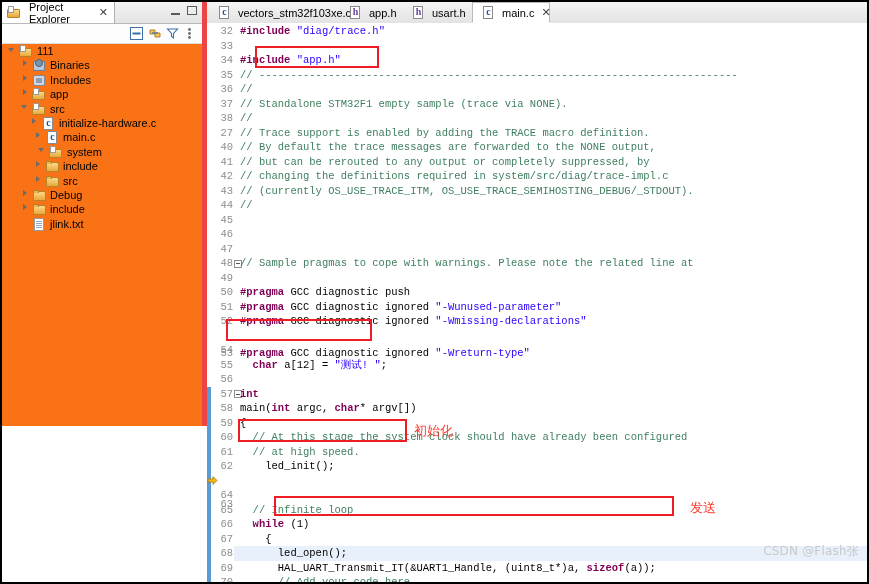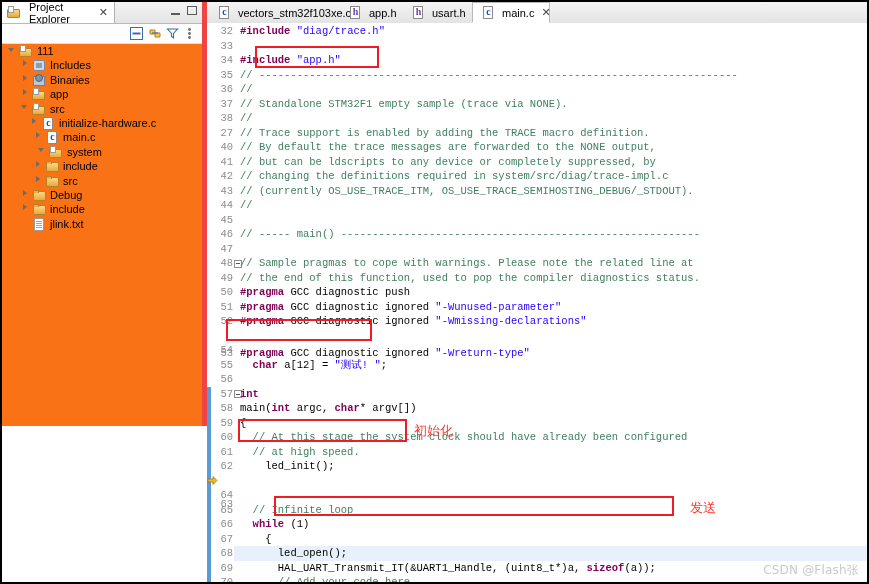--- a/index.html
+++ b/index.html
@@ -176,21 +176,21 @@
   }
   .curarrow{
     position:absolute;left:0;width:11px;height:11px;
   }
 
   
   .redbox{position:absolute;border:2px solid #ee1c25;box-sizing:border-box;background:transparent;}
   .redtext{position:absolute;color:#ff3b30;font-family:Liberation Mono, monospace;font-size:13px;font-weight:400;white-space:nowrap;}
 
   #watermark{
-    position:absolute;right:8px;bottom:3px;
+    position:absolute;right:8px;bottom:22px;
     color:#c9c9c9;font-size:12px;font-family:"DejaVu Sans",sans-serif;
     letter-spacing:0.2px;
   }
 </style>
 </head>
 <body>
 
 <div id="app">
 
   <div id="explorer">
@@ -236,27 +236,27 @@
     </div>
 
     <div id="tree">
         <div class="row" style="padding-left: 6px;">
           <span class="arrow d"></span>
           <span class="ficon ic-proj"></span>
           <span>111</span>
         </div>
         <div class="row" style="padding-left: 19px;">
           <span class="arrow r"></span>
+          <span class="ficon ic-bin"></span>
+          <span>Binaries</span>
+        </div>
+        <div class="row" style="padding-left: 19px;">
+          <span class="arrow r"></span>
           <span class="ficon ic-inc"></span>
           <span>Includes</span>
-        </div>
-        <div class="row" style="padding-left: 19px;">
-          <span class="arrow r"></span>
-          <span class="ficon ic-bin"></span>
-          <span>Binaries</span>
         </div>
         <div class="row" style="padding-left: 19px;">
           <span class="arrow r"></span>
           <span class="ficon ic-proj"></span>
           <span>app</span>
         </div>
         <div class="row" style="padding-left: 19px;">
           <span class="arrow d"></span>
           <span class="ficon ic-proj"></span>
           <span>src</span>
@@ -329,29 +329,29 @@
       <div id="lines">
           <div class="cl" style="top: 1px;"><span class="ln">32</span><span class="code"><span class="pp">#include </span><span class="str">"diag/trace.h"</span></span></div>
           <div class="cl" style="top: 15.5px;"><span class="ln">33</span><span class="code"></span></div>
           <div class="cl" style="top: 30px;"><span class="ln">34</span><span class="code"><span class="pp">#include </span><span class="str">"app.h"</span></span></div>
           <div class="cl" style="top: 44.5px;"><span class="ln">35</span><span class="code"><span class="cm">// ----------------------------------------------------------------------------</span></span></div>
           <div class="cl" style="top: 59px;"><span class="ln">36</span><span class="code"><span class="cm">//</span></span></div>
           <div class="cl" style="top: 73.5px;"><span class="ln">37</span><span class="code"><span class="cm">// Standalone STM32F1 empty sample (trace via NONE).</span></span></div>
           <div class="cl" style="top: 88px;"><span class="ln">38</span><span class="code"><span class="cm">//</span></span></div>
           <div class="cl" style="top: 102.5px;"><span class="ln">27</span><span class="code"><span class="cm">// Trace support is enabled by adding the TRACE macro definition.</span></span></div>
           <div class="cl" style="top: 117px;"><span class="ln">40</span><span class="code"><span class="cm">// By default the trace messages are forwarded to the NONE output,</span></span></div>
-          <div class="cl" style="top: 131.5px;"><span class="ln">41</span><span class="code"><span class="cm">// but can be ldscripts to any device or completely suppressed, by</span></span></div>
+          <div class="cl" style="top: 131.5px;"><span class="ln">41</span><span class="code"><span class="cm">// but can be rerouted to any output or completely suppressed, by</span></span></div>
           <div class="cl" style="top: 146px;"><span class="ln">42</span><span class="code"><span class="cm">// changing the definitions required in system/src/diag/trace-impl.c</span></span></div>
           <div class="cl" style="top: 160.5px;"><span class="ln">43</span><span class="code"><span class="cm">// (currently OS_USE_TRACE_ITM, OS_USE_TRACE_SEMIHOSTING_DEBUG/_STDOUT).</span></span></div>
           <div class="cl" style="top: 175px;"><span class="ln">44</span><span class="code"><span class="cm">//</span></span></div>
           <div class="cl" style="top: 189.5px;"><span class="ln">45</span><span class="code"></span></div>
-          <div class="cl" style="top: 204px;"><span class="ln">46</span><span class="code"><span class="cm">// ----- main() ---------------------------------------------------------</span></span></div>
+          <div class="cl" style="top: 204px;"><span class="ln">46</span></div>
           <div class="cl" style="top: 218.5px;"><span class="ln">47</span><span class="code"></span></div>
           <div class="cl" style="top: 233px;"><span class="ln">48</span><span class="fold"></span><span class="code"><span class="cm">// Sample pragmas to cope with warnings. Please note the related line at</span></span></div>
-          <div class="cl" style="top: 247.5px;"><span class="ln">49</span><span class="code"><span class="cm">// the end of this function, used to pop the compiler diagnostics status.</span></span></div>
+          <div class="cl" style="top: 247.5px;"><span class="ln">49</span></div>
           <div class="cl" style="top: 262px;"><span class="ln">50</span><span class="code"><span class="pp">#pragma</span><span> GCC diagnostic push</span></span></div>
           <div class="cl" style="top: 276.5px;"><span class="ln">51</span><span class="code"><span class="pp">#pragma</span><span> GCC diagnostic ignored </span><span class="str">"-Wunused-parameter"</span></span></div>
           <div class="cl" style="top: 291px;"><span class="ln">52</span><span class="code"><span class="pp">#pragma</span><span> GCC diagnostic ignored </span><span class="str">"-Wmissing-declarations"</span></span></div>
           <div class="cl" style="top: 323px;"><span class="ln">53</span><span class="code"><span class="pp">#pragma</span><span> GCC diagnostic ignored </span><span class="str">"-Wreturn-type"</span></span></div>
           <div class="cl" style="top: 320px;"><span class="ln">54</span><span class="code"></span></div>
           <div class="cl" style="top: 334.5px;"><span class="ln">55</span><span class="code"><span>  </span><span class="kw">char</span><span> a[12] = </span><span class="str">"测试! "</span><span>;</span></span></div>
           <div class="cl" style="top: 349px;"><span class="ln">56</span><span class="code"></span></div>
           <div class="cl" style="top: 363.5px;"><span class="ln">57</span><span class="fold"></span><span class="code"><span class="kw">int</span></span></div>
           <div class="cl" style="top: 378px;"><span class="ln">58</span><span class="code"><span>main(</span><span class="kw">int</span><span> argc, </span><span class="kw">char</span><span>* argv[])</span></span></div>
           <div class="cl" style="top: 392.5px;"><span class="ln">59</span><span class="code"><span>{</span></span></div>

